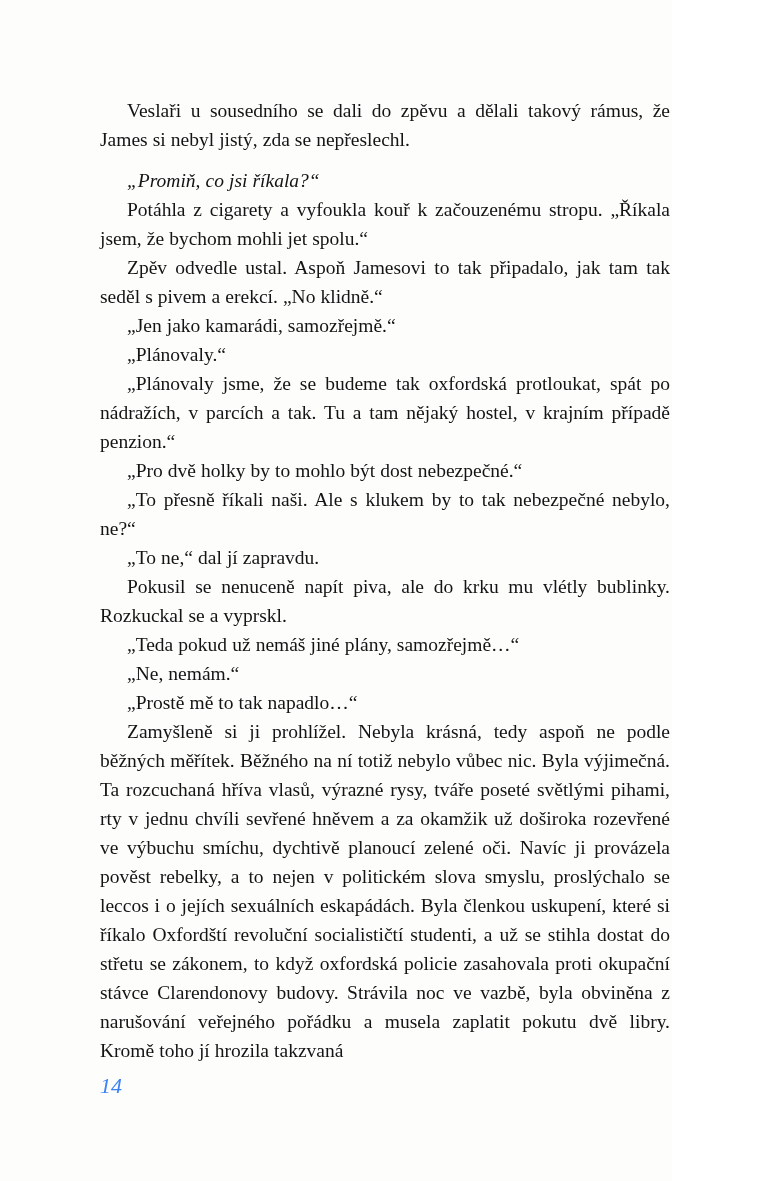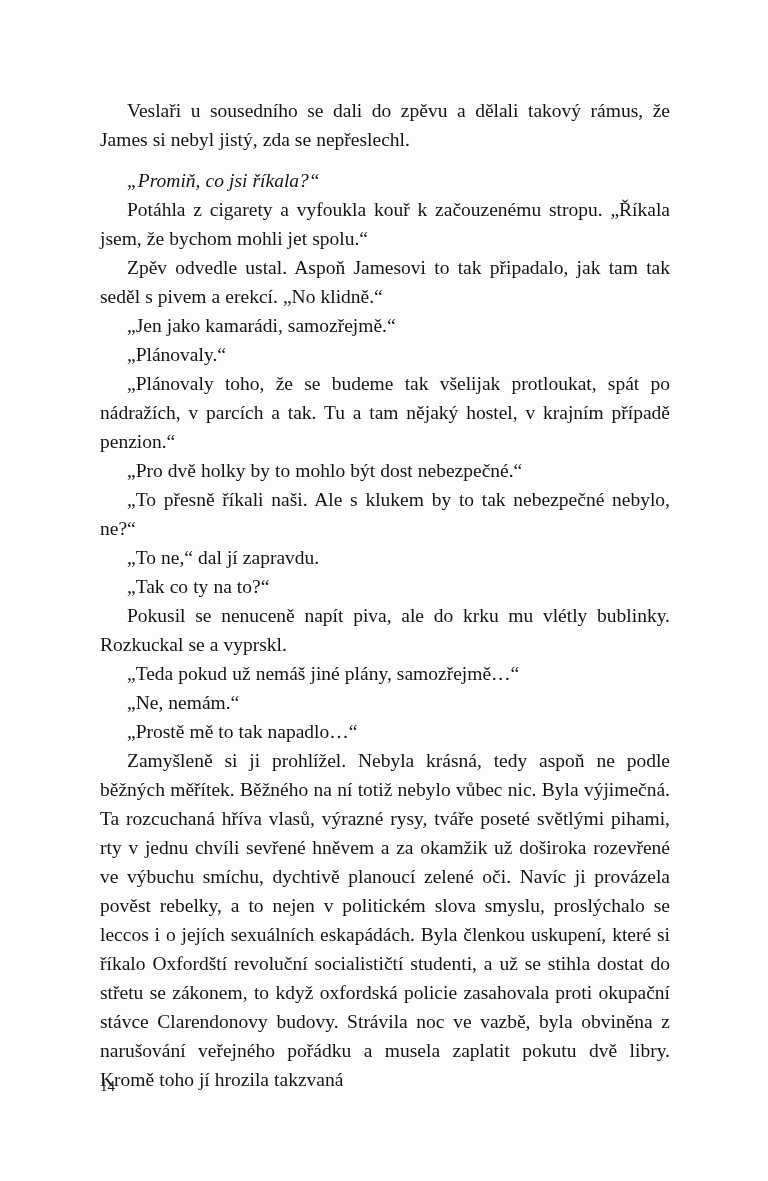--- a/index.html
+++ b/index.html
@@ -36,42 +36,42 @@
     text-indent: 27px;
   }
   .text-block p.italic {
     font-style: italic;
     margin-top: 12px;
   }
   .page-number {
     position: absolute;
     left: 100px;
     top: 1076px;
-    font-size: 15px;
+    font-size: 22px;
     line-height: 20px;
-    color: #0f172a;
+    color: #3b82f6;
     font-family: "Liberation Serif", "DejaVu Serif", serif;
+    font-style: italic;
   }
 </style>
 </head>
 <body>
 
 <div class="page">
   <div class="text-block" lang="cs">
       <p>Veslaři u sousedního se dali do zpěvu a dělali takový rámus, že James si nebyl jistý, zda se nepřeslechl.</p>
       <p class="italic">„Promiň, co jsi říkala?“</p>
       <p>Potáhla z cigarety a vyfoukla kouř k začouzenému stropu. „Říkala jsem, že bychom mohli jet spolu.“</p>
       <p>Zpěv odvedle ustal. Aspoň Jamesovi to tak připadalo, jak tam tak seděl s pivem a erekcí. „No klidně.“</p>
       <p>„Jen jako kamarádi, samozřejmě.“</p>
       <p>„Plánovaly.“</p>
-      <p>„Plánovaly toho, že se budeme tak všelijak protloukat, spát po nádražích, v parcích a tak. Tu a tam nějaký hostel, v krajním případě penzion.“</p>
+      <p>„Plánovaly jsme, že se budeme tak oxfordská protloukat, spát po nádražích, v parcích a tak. Tu a tam nějaký hostel, v krajním případě penzion.“</p>
       <p>„Pro dvě holky by to mohlo být dost nebezpečné.“</p>
       <p>„To přesně říkali naši. Ale s klukem by to tak nebezpečné nebylo, ne?“</p>
       <p>„To ne,“ dal jí zapravdu.</p>
-      <p>„Tak co ty na to?“</p>
       <p>Pokusil se nenuceně napít piva, ale do krku mu vlétly bublinky. Rozkuckal se a vyprskl.</p>
       <p>„Teda pokud už nemáš jiné plány, samozřejmě…“</p>
       <p>„Ne, nemám.“</p>
       <p>„Prostě mě to tak napadlo…“</p>
       <p>Zamyšleně si ji prohlížel. Nebyla krásná, tedy aspoň ne podle běžných měřítek. Běžného na ní totiž nebylo vůbec nic. Byla výjimečná. Ta rozcuchaná hříva vlasů, výrazné rysy, tváře poseté světlými pihami, rty v jednu chvíli sevřené hněvem a za okamžik už doširoka rozevřené ve výbuchu smíchu, dychtivě planoucí zelené oči. Navíc ji provázela pověst rebelky, a to nejen v politickém slova smyslu, proslýchalo se leccos i o jejích sexuálních eskapádách. Byla členkou uskupení, které si říkalo Oxfordští revoluční socialističtí studenti, a už se stihla dostat do střetu se zákonem, to když oxfordská policie zasahovala proti okupační stávce Clarendonovy budovy. Strávila noc ve vazbě, byla obviněna z narušování veřejného pořádku a musela zaplatit pokutu dvě libry. Kromě toho jí hrozila takzvaná</p>
     </div>
   <div class="page-number">14</div>
 </div>
 
 </body></html>

